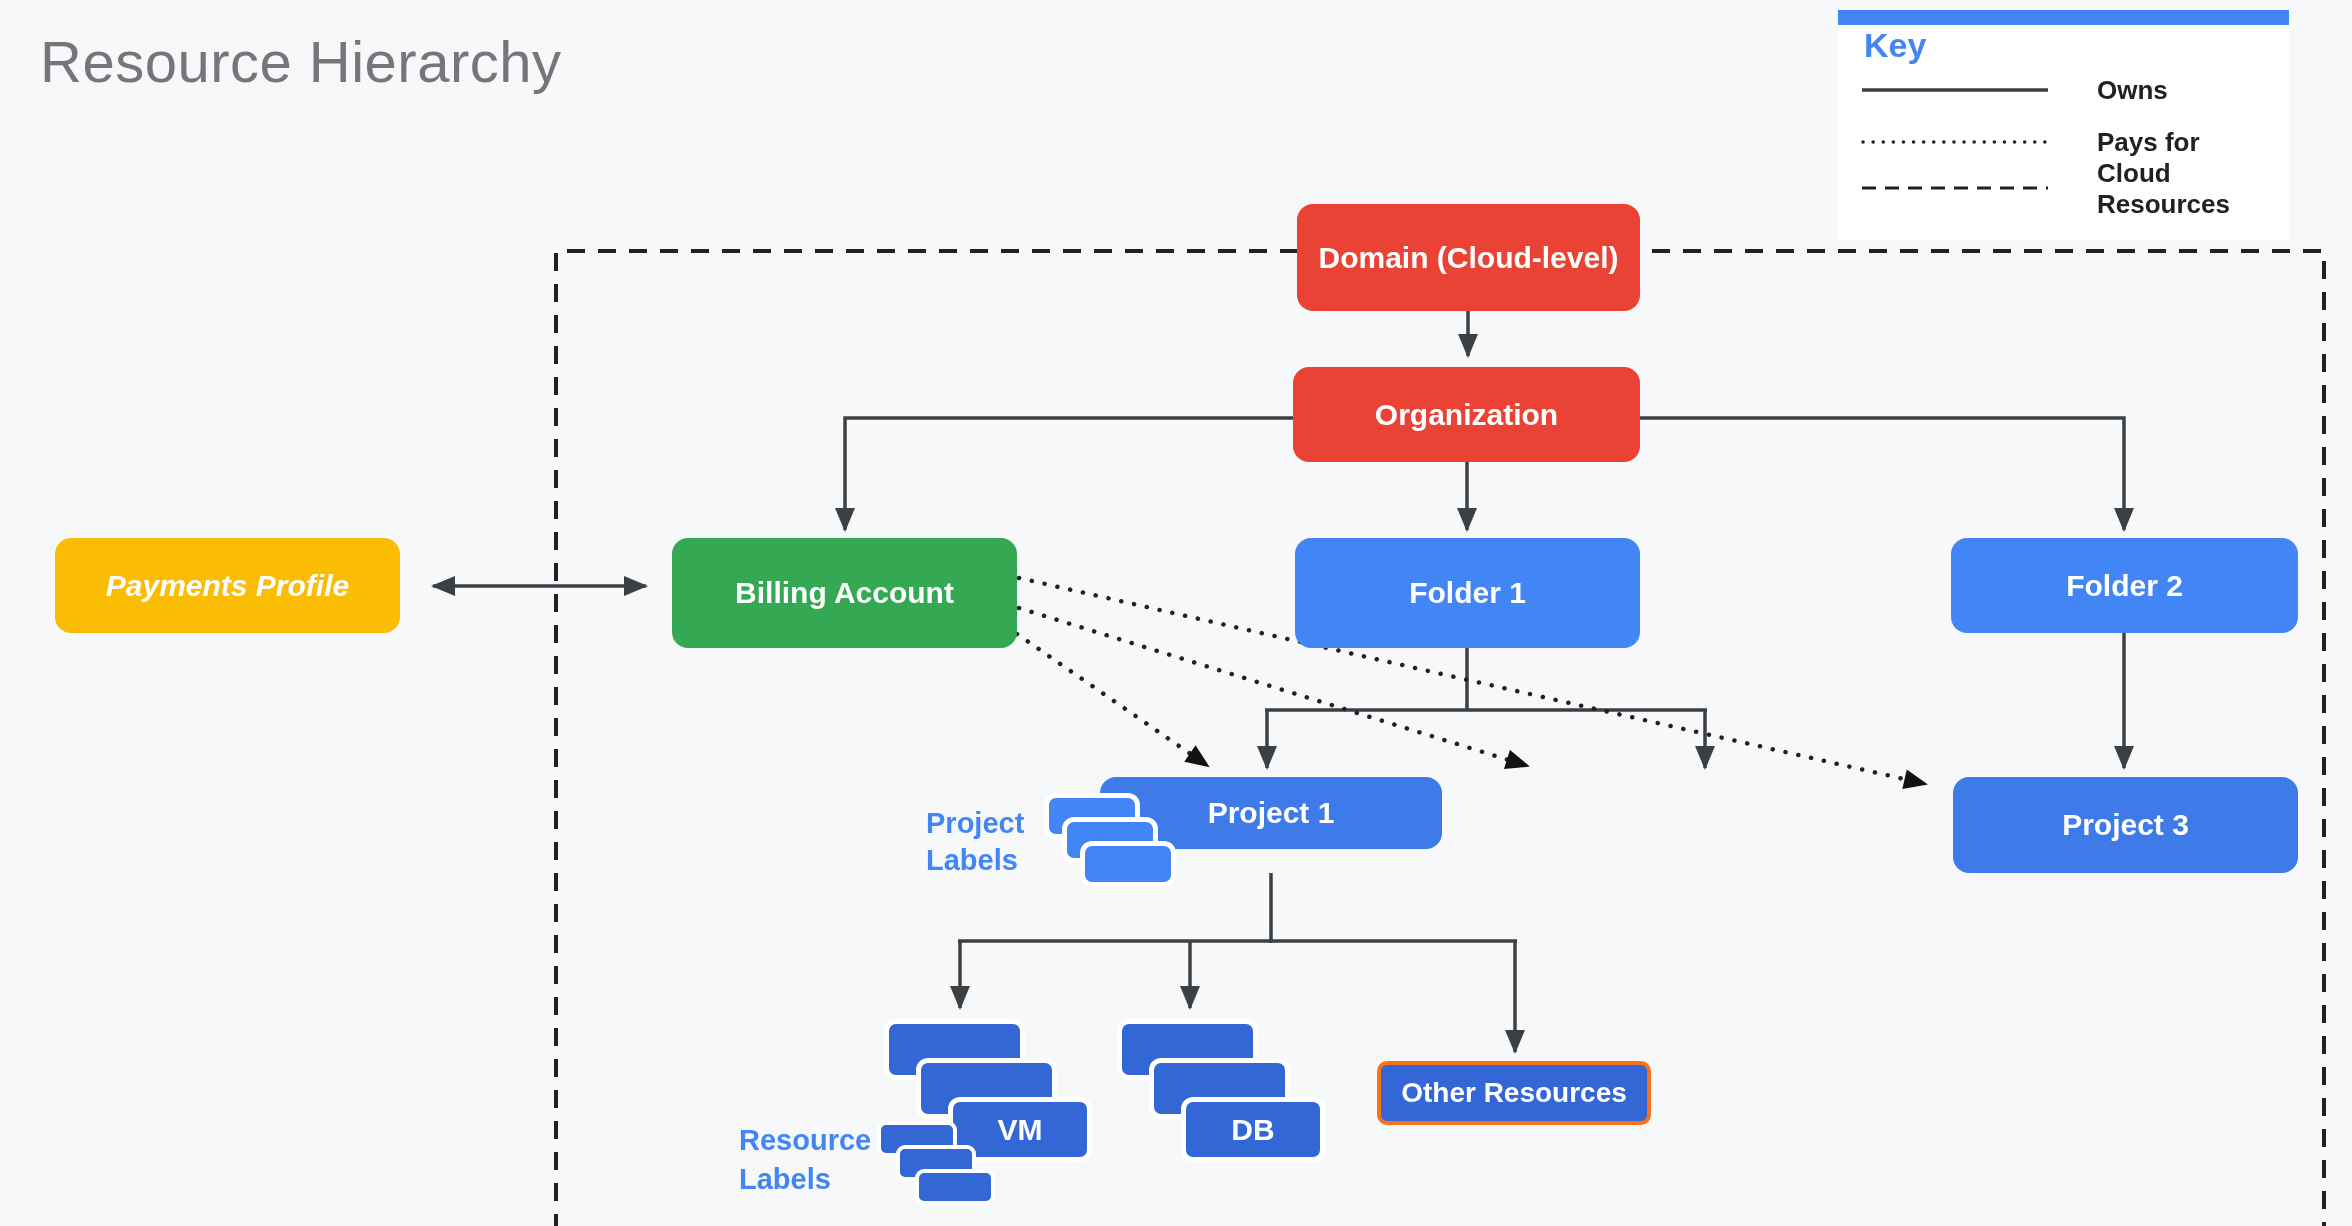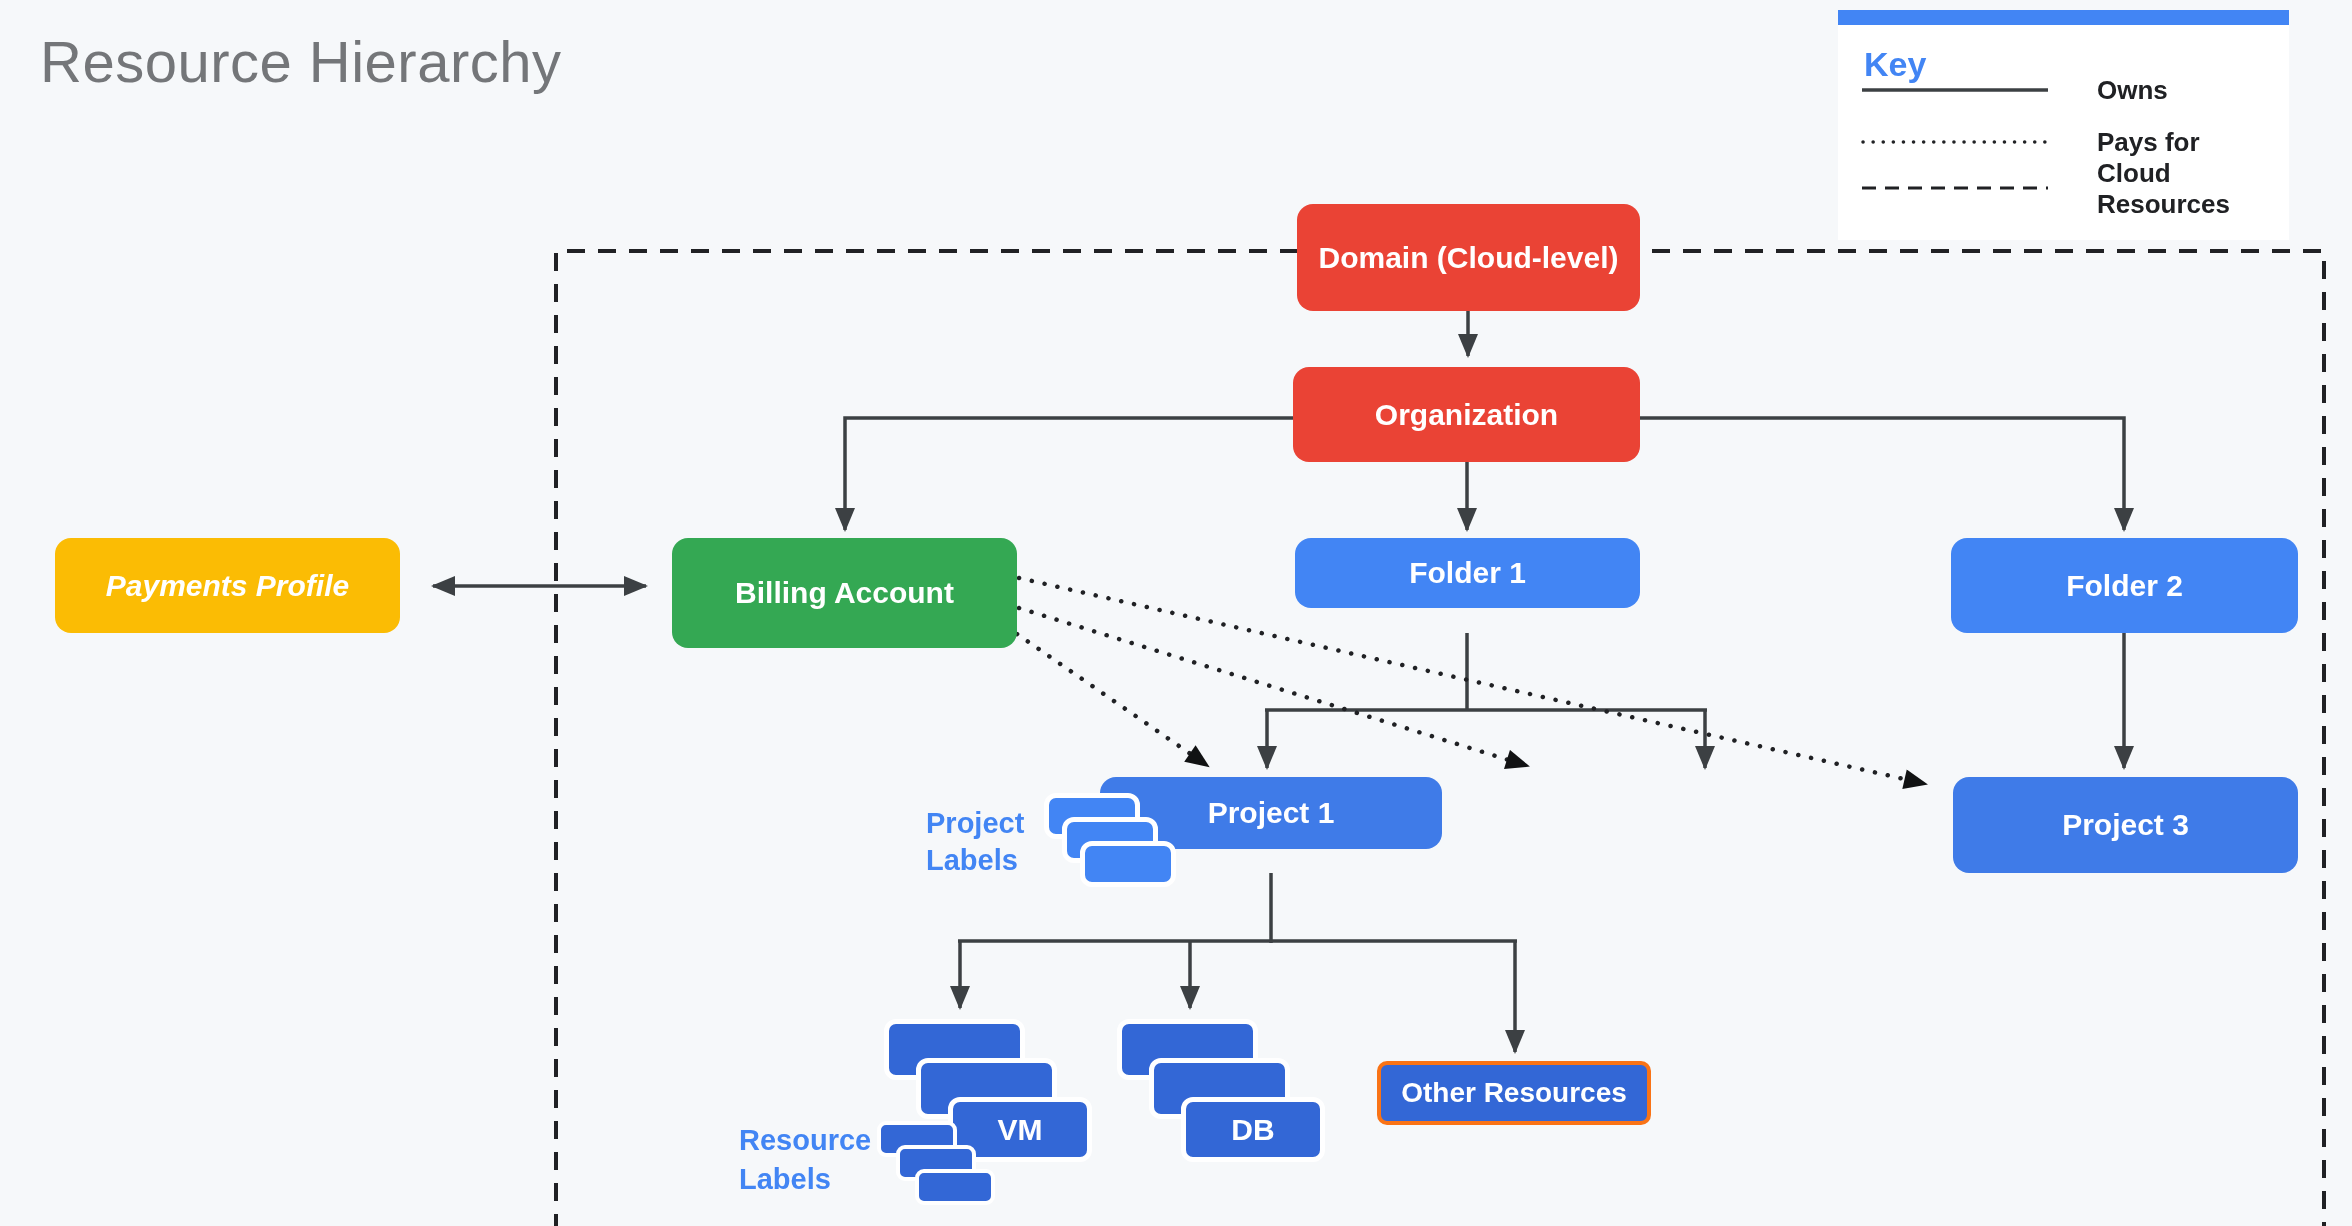--- a/index.html
+++ b/index.html
@@ -42,21 +42,21 @@
   .sticker.tiny{border-width:4px; border-radius:9px;}
   .anno{
     position:absolute; z-index:3; color:var(--accent-blue);
     font-weight:700; font-size:29px; line-height:37px; white-space:pre-line;
   }
   .key-panel{
     position:absolute; left:1838px; top:10px; width:451px; height:230px;
     background:var(--panel-bg); z-index:4;
   }
   .key-bar{position:absolute; left:0; top:0; width:100%; height:15px; background:var(--accent-blue);}
-  .key-heading{position:absolute; left:26px; top:35px; font-size:34px; font-weight:700; color:var(--accent-blue);}
+  .key-heading{position:absolute; left:26px; top:16px; font-size:34px; font-weight:700; color:var(--accent-blue);}
   .key-sample{position:absolute; left:22px; width:190px; height:8px;}
   .key-label{position:absolute; left:259px; color:var(--dark); font-weight:700; font-size:26px; line-height:31px; white-space:pre-line;}
   .s-solid{stroke:var(--line); stroke-width:3.5;}
   .s-dotted{stroke:var(--dark); stroke-width:3.5; stroke-dasharray:0.1 10; stroke-linecap:round;}
   .s-dashed{stroke:var(--dark); stroke-width:3; stroke-dasharray:14 9;}
 </style>
 </head>
 <body>
 
 <div class="canvas">
@@ -101,21 +101,21 @@
   </div>
   <div class="node bg-red" style="left:1293px;top:367px;width:347px;height:95px;">
     <span>Organization</span>
   </div>
   <div class="node bg-yellow" style="left:55px;top:538px;width:345px;height:95px;">
     <span>Payments Profile</span>
   </div>
   <div class="node bg-green" style="left:672px;top:538px;width:345px;height:110px;">
     <span>Billing Account</span>
   </div>
-  <div class="node bg-folder" style="left:1295px;top:538px;width:345px;height:70px;">
+  <div class="node bg-folder" style="left:1295px;top:538px;width:345px;height:110px;">
     <span>Folder 1</span>
   </div>
   <div class="node bg-folder" style="left:1951px;top:538px;width:347px;height:95px;">
     <span>Folder 2</span>
   </div>
   <div class="node bg-project" style="left:1100px;top:777px;width:342px;height:72px;">
     <span>Project 1</span>
   </div>
   <div class="node bg-project" style="left:1953px;top:777px;width:345px;height:96px;">
     <span>Project 3</span>

